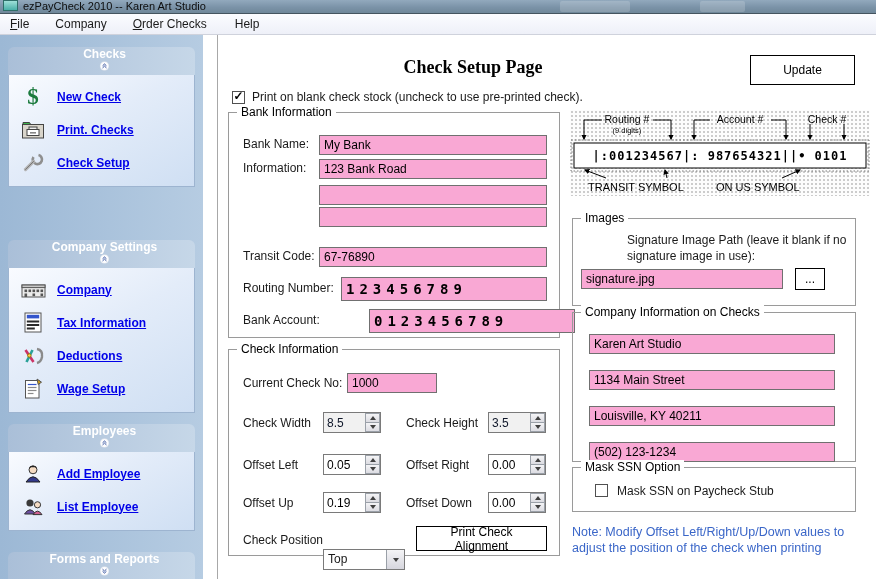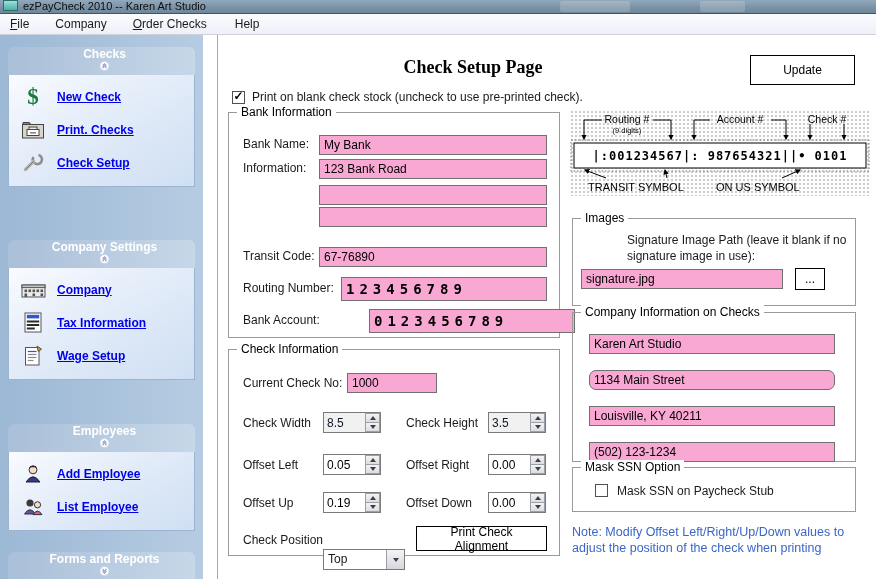--- a/index.html
+++ b/index.html
@@ -183,20 +183,31 @@
               <rect x="2.8" y="2.8" width="12.4" height="3.6" fill="#3355cc"></rect>
               <rect x="2.8" y="8.5" width="12.4" height="2" fill="#2a2a2a"></rect>
               <rect x="2.8" y="12" width="12.4" height="2" fill="#2a2a2a"></rect>
               <rect x="2.8" y="15.5" width="8" height="2" fill="#2a2a2a"></rect>
             </svg>
             </span>
           <span class="nav-label">Tax Information</span>
         </div>
         <div class="nav-item">
           <span class="nav-icon">
+            <svg width="24" height="20" viewBox="0 0 24 20">
+              <path d="M16 3 q6 1 5 8 q-1 5 -5 6" fill="none" stroke="#8a8a8a" stroke-width="2.4"></path>
+              <line x1="4.5" y1="4" x2="12.5" y2="16" stroke="#cc3366" stroke-width="2.6"></line>
+              <line x1="11.5" y1="4" x2="5.5" y2="16" stroke="#2aa198" stroke-width="2.6"></line>
+              <circle cx="8.3" cy="9.5" r="1.7" fill="#ffd24a" stroke="#997700"></circle>
+            </svg>
+            </span>
+          <span class="nav-label">Deductions</span>
+        </div>
+        <div class="nav-item">
+          <span class="nav-icon">
             <svg width="19" height="21" viewBox="0 0 19 21">
               <rect x="1.5" y="2.5" width="13.5" height="17.5" fill="#fff" stroke="#555"></rect>
               <line x1="3.8" y1="6.5" x2="12.5" y2="6.5" stroke="#3355cc" stroke-width="1.2"></line>
               <line x1="3.8" y1="9.5" x2="12.5" y2="9.5" stroke="#8a8a8a" stroke-width="1.2"></line>
               <line x1="3.8" y1="12.5" x2="12.5" y2="12.5" stroke="#8a8a8a" stroke-width="1.2"></line>
               <line x1="3.8" y1="15.5" x2="9.5" y2="15.5" stroke="#8a8a8a" stroke-width="1.2"></line>
               <polygon points="13,1 17.5,4.2 14.2,6.5" fill="#d4a017" stroke="#555"></polygon>
             </svg>
             </span>
           <span class="nav-label">Wage Setup</span>
@@ -407,21 +418,21 @@
     <div class="groupbox" style="left:369px;top:183px;width:284px;height:88px;">
       <span class="gb-legend">Images</span>
       <span class="img-label" style="left:16px;top:14px;width:232px;margin-left:38px;">Signature Image Path (leave it blank if no signature image in use):</span>
       <input class="tb" style="left: 8px; top: 50px; width: 202px;" value="signature.jpg">
       <button class="btn" style="position:absolute;left:222px;top:49px;width:30px;height:22px;">...</button>
     </div>
 
     <div class="groupbox" style="left:369px;top:277px;width:284px;height:150px;">
       <span class="gb-legend">Company Information on Checks</span>
       <input class="tb" style="left: 16px; top: 21px; width: 246px;" value="Karen Art Studio">
-      <input class="tb" style="left: 16px; top: 57px; width: 246px; border-radius: 7px;" value="1134 Main Street">
+      <input class="tb" style="left: 16px; top: 57px; width: 246px;" value="1134 Main Street">
       <input class="tb" style="left: 16px; top: 93px; width: 246px;" value="Louisville, KY 40211">
       <input class="tb" style="left: 16px; top: 129px; width: 246px;" value="(502) 123-1234">
     </div>
 
     <div class="groupbox" style="left:369px;top:432px;width:284px;height:45px;">
       <span class="gb-legend">Mask SSN Option</span>
       <span class="cb" style="position:absolute;left:22px;top:16px;"></span>
       <span class="fld-label" style="left:44px;top:16px;">Mask SSN on Paycheck Stub</span>
     </div>
 

